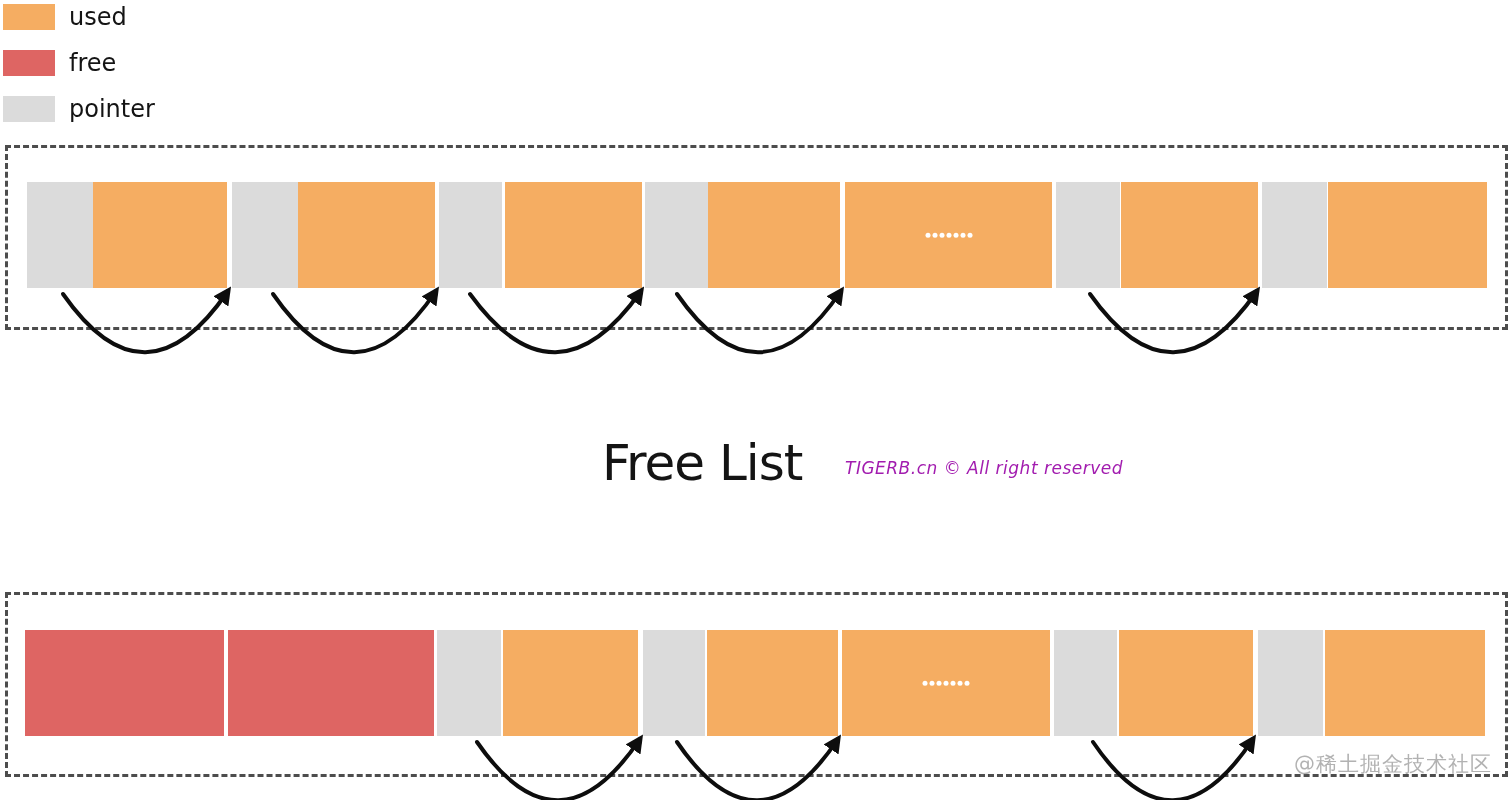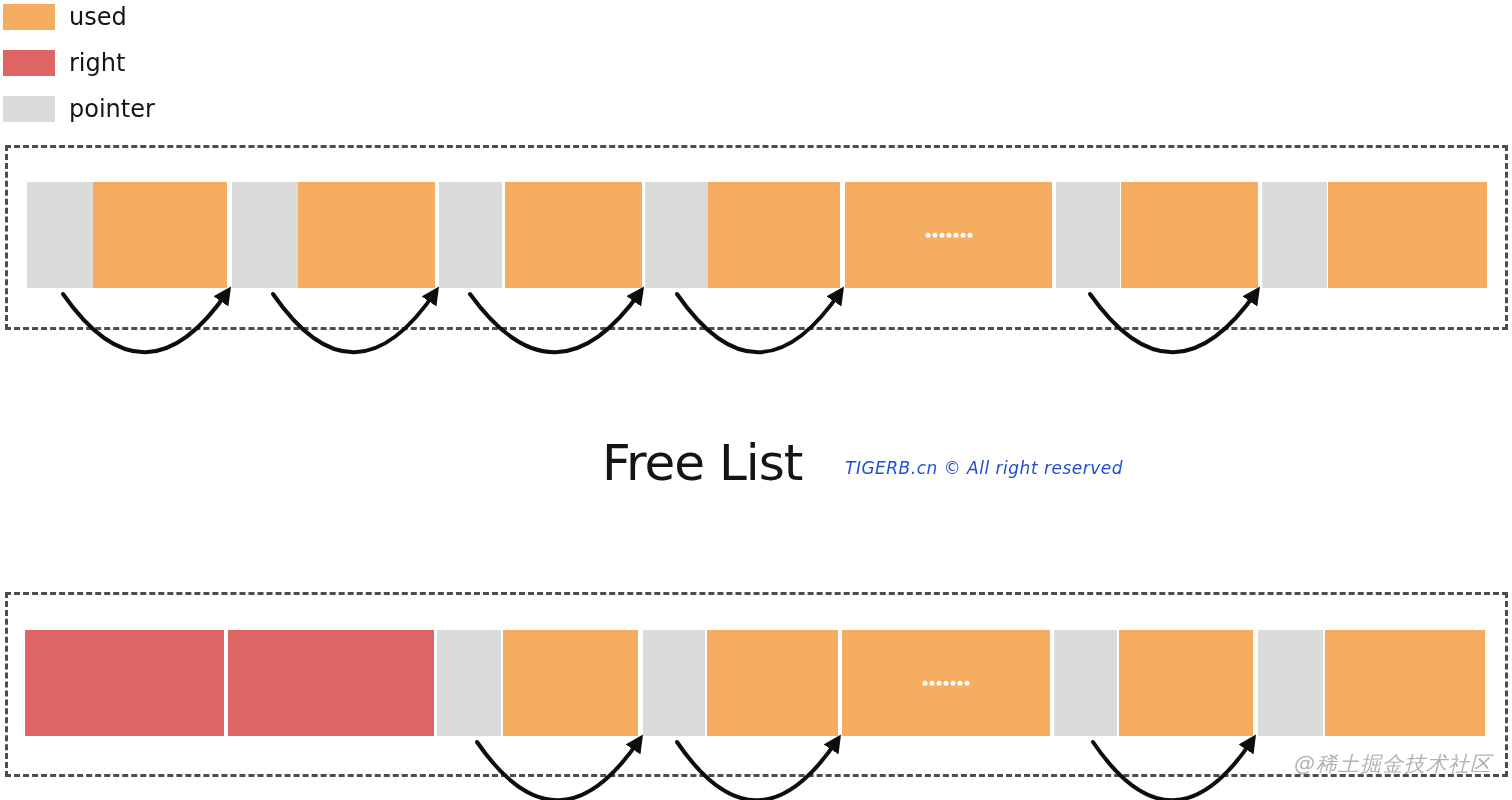--- a/index.html
+++ b/index.html
@@ -14,35 +14,35 @@
   .legend-label{margin-left:14px;font-size:24px;color:#141414;line-height:1;}
   
   .row-container{position:absolute;border:3px dashed #4d4d4d;box-sizing:border-box;background:#ffffff;}
   .block{position:absolute;}
   .dots{position:absolute;left:50%;top:50%;transform:translate(-50%,-46%);display:flex;gap:2px;}
   .dot{width:5px;height:5px;border-radius:50%;background:#ffffff;}
   
   .title{position:absolute;left:602px;top:438px;font-size:50px;font-weight:400;color:#141414;letter-spacing:-1px;line-height:1;}
   .credit{position:absolute;left:845px;top:457px;font-size:17px;font-style:italic;color:#666666;letter-spacing:0.5px;line-height:1.3;}
   
-  .watermark{position:absolute;right:20px;top:752px;font-size:21px;color:rgba(130,130,130,0.62);letter-spacing:1px;line-height:1.2;font-style:italic;}
+  .watermark{position:absolute;right:20px;top:752px;font-size:21px;color:rgba(130,130,130,0.62);letter-spacing:1px;line-height:1.2;}
   
   #arrows{position:absolute;left:0;top:0;pointer-events:none;}
 </style>
 </head>
 <body>
 
 <div class="legend">
   <div class="legend-item">
     <span class="swatch" style="background-color: rgb(245, 173, 98);"></span>
     <span class="legend-label">used</span>
   </div>
   <div class="legend-item">
     <span class="swatch" style="background-color: rgb(222, 101, 99);"></span>
-    <span class="legend-label">right</span>
+    <span class="legend-label">free</span>
   </div>
   <div class="legend-item">
     <span class="swatch" style="background-color: rgb(219, 219, 219);"></span>
     <span class="legend-label">pointer</span>
   </div>
 </div>
 
 <div class="row-container" style="left: 5px; top: 145px; width: 1503px; height: 185px; border-color: rgb(77, 77, 77);">
     <div class="block" style="left: 19px; top: 34px; width: 66px; height: 106px; background: rgb(219, 219, 219);"></div>
     <div class="block" style="left: 85px; top: 34px; width: 134px; height: 106px; background: rgb(245, 173, 98);"></div>
@@ -86,21 +86,21 @@
         <span class="dot"></span>
       </div>
     </div>
     <div class="block" style="left: 1046px; top: 35px; width: 63px; height: 106px; background: rgb(219, 219, 219);"></div>
     <div class="block" style="left: 1111px; top: 35px; width: 134px; height: 106px; background: rgb(245, 173, 98);"></div>
     <div class="block" style="left: 1250px; top: 35px; width: 65px; height: 106px; background: rgb(219, 219, 219);"></div>
     <div class="block" style="left: 1317px; top: 35px; width: 160px; height: 106px; background: rgb(245, 173, 98);"></div>
   </div>
 
 <div class="title" style="color: rgb(20, 20, 20);">Free List</div>
-<div class="credit" style="color: #1d4ed8;">TIGERB.cn © All right reserved</div>
+<div class="credit" style="color: #a21caf;">TIGERB.cn © All right reserved</div>
 
 <svg id="arrows" width="1512" height="800">
   <defs>
     <marker id="ah" viewBox="0 0 10 10" refX="7" refY="5" markerWidth="4.5" markerHeight="4.5" orient="auto-start-reverse">
       <path d="M 0 0 L 10 5 L 0 10 z" fill="#0d0d0d"></path>
     </marker>
   </defs>
 <path d="M 63 294 Q 145.5 412 228 291" fill="none" stroke="#0d0d0d" stroke-width="4" stroke-linecap="round" marker-end="url(#ah)"></path>
     <path d="M 273 294 Q 354.5 412 436 291" fill="none" stroke="#0d0d0d" stroke-width="4" stroke-linecap="round" marker-end="url(#ah)"></path>
     <path d="M 470 294 Q 555.5 412 641 291" fill="none" stroke="#0d0d0d" stroke-width="4" stroke-linecap="round" marker-end="url(#ah)"></path>

